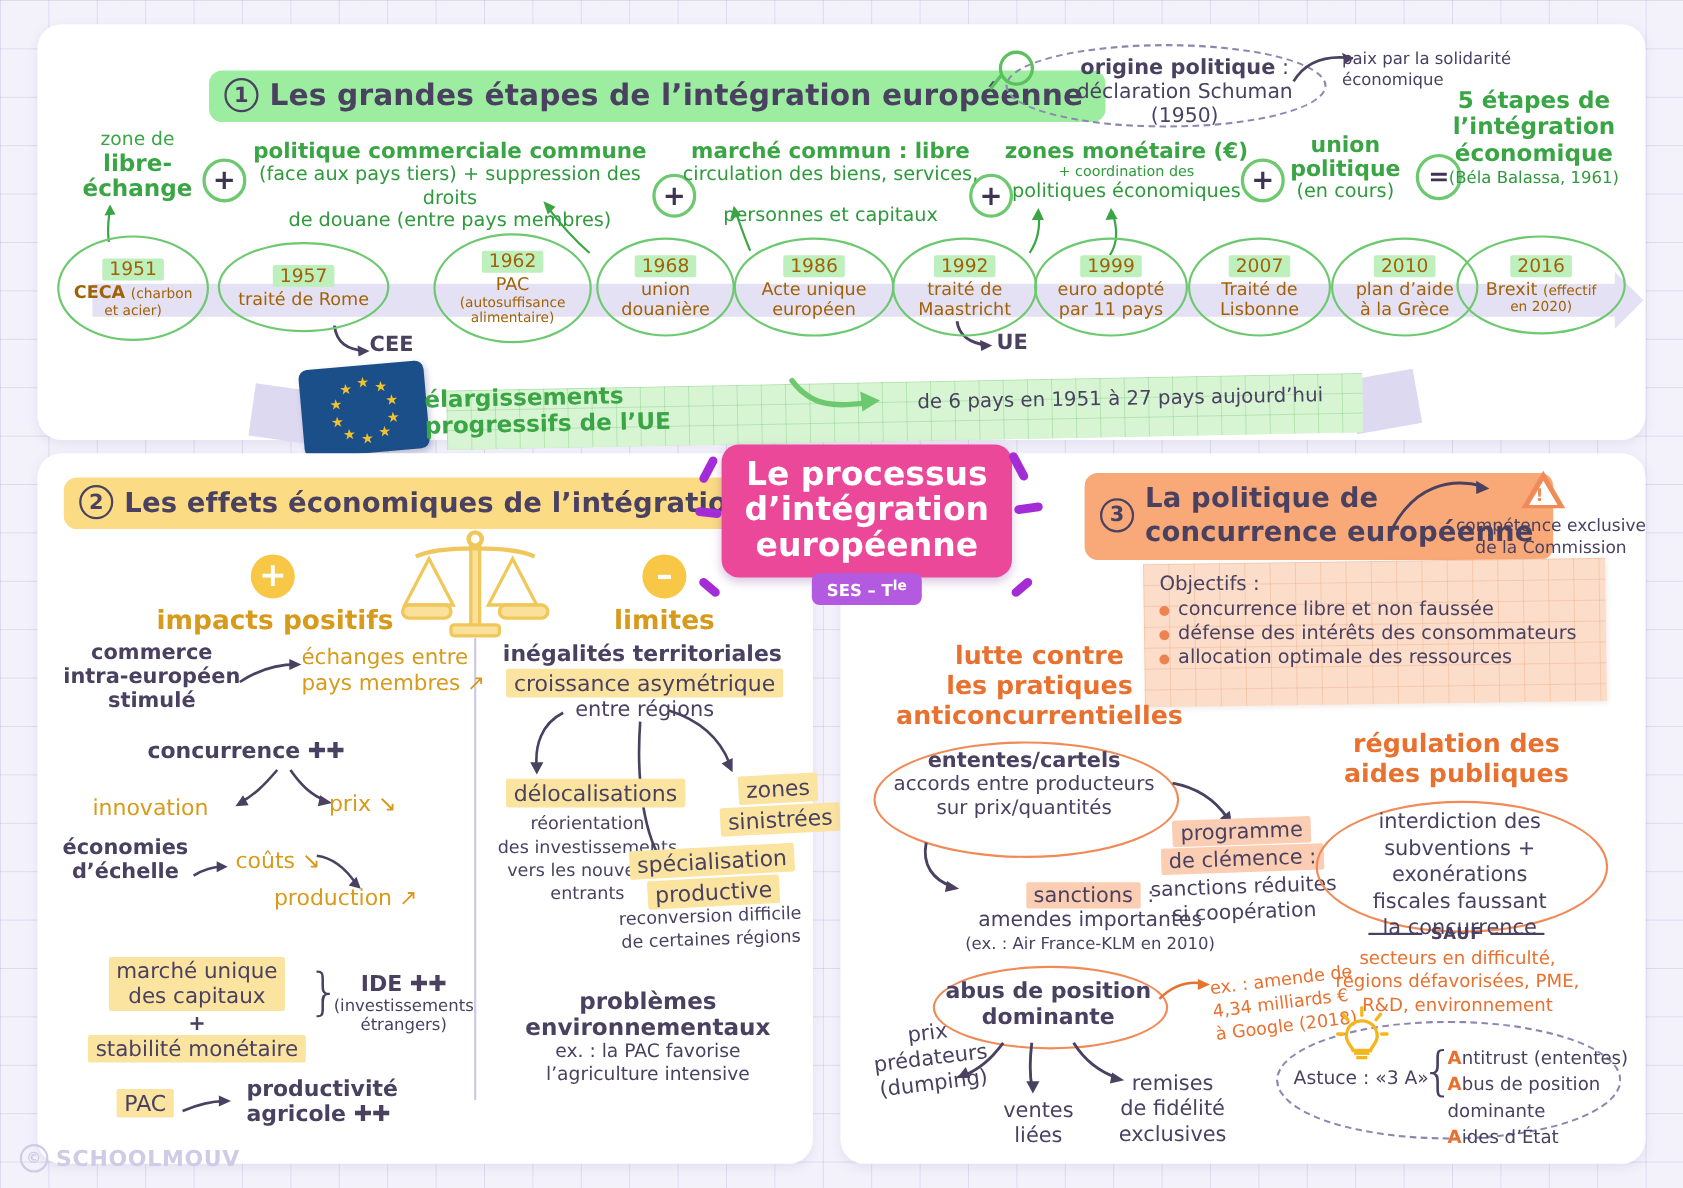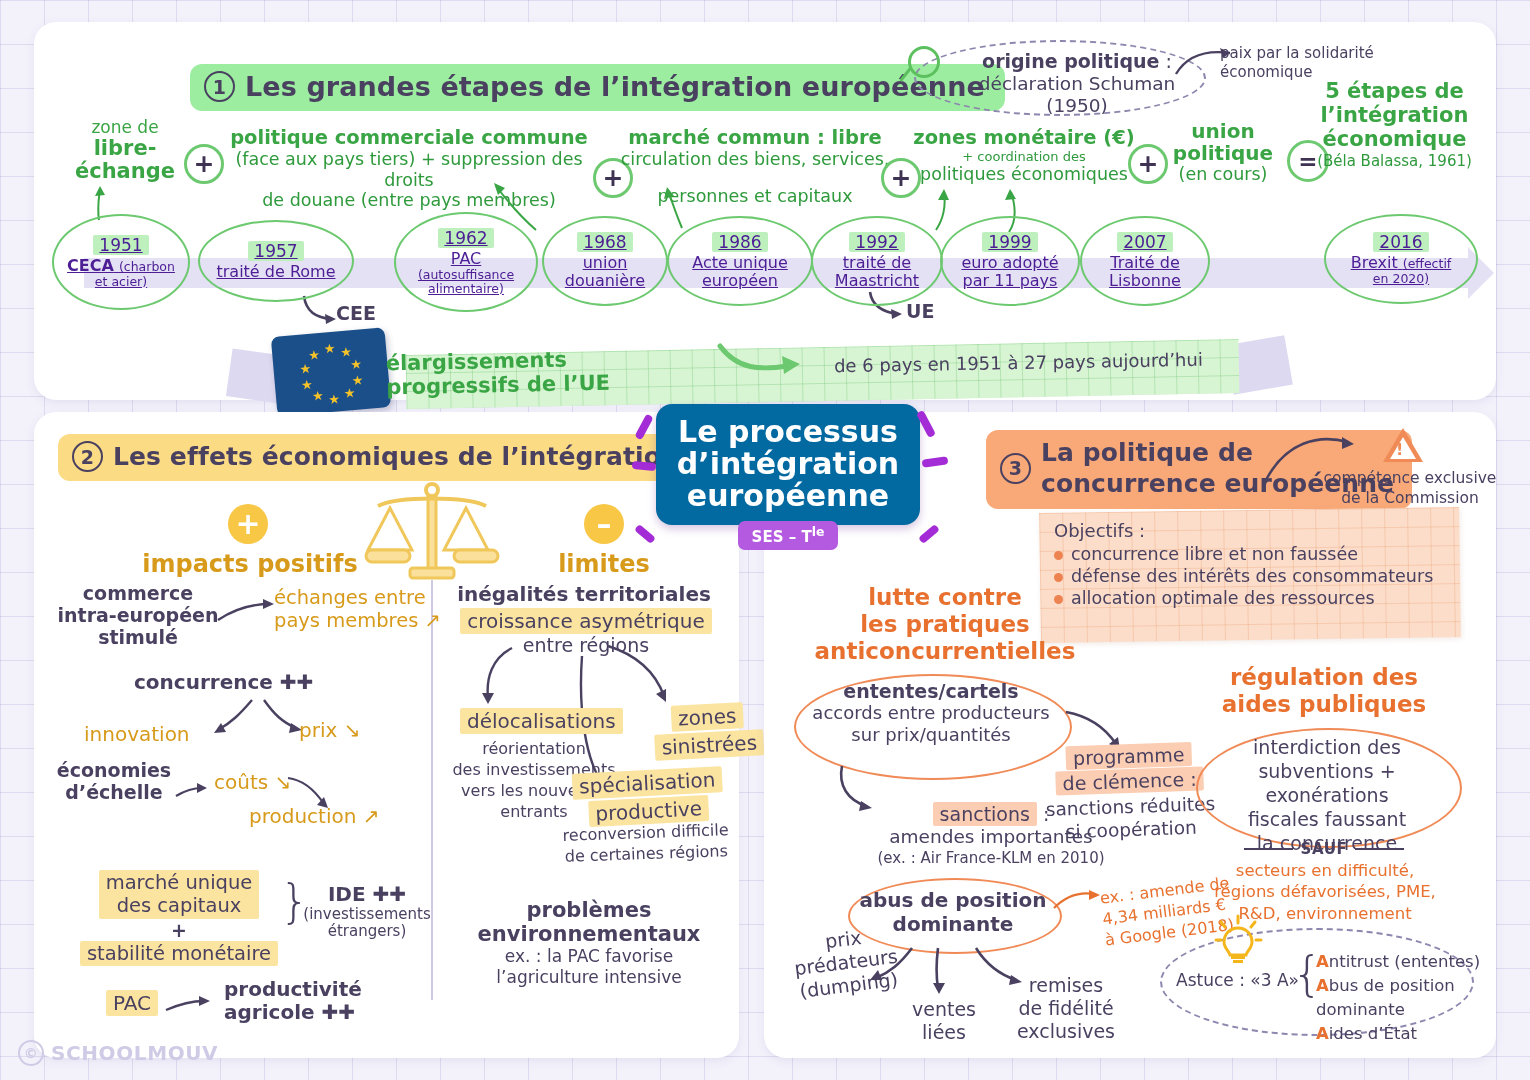--- a/index.html
+++ b/index.html
@@ -72,22 +72,21 @@
   .tl-arrow{
     position:absolute;left:1434px;top:225px;width:0;height:0;
     border-top:26px solid transparent;border-bottom:26px solid transparent;
     border-left:26px solid #e4e1f4;z-index:1;
   }
   .ev{
     position:absolute;z-index:3;text-align:center;
     border:2.6px solid #6dc96f;border-radius:50%;
     background:transparent;
     display:flex;flex-direction:column;align-items:center;justify-content:center;
-    color:#4c1d95;
-    text-decoration:underline;
+    color:#a16207;
   }
   .ev .yr{font-size:17px;background:#bdf0bd;padding:0 6px;border-radius:2px;margin-bottom:2px;}
   .ev .lbl{font-size:16px;line-height:1.12;}
   .ev .sm{font-size:12.5px;line-height:1.1;}
 
   
   .euflag{
     position:absolute;left:240px;top:310px;width:114px;height:80px;
     background:#1b4f8a;border-radius:8px;transform:rotate(-5deg);
     box-shadow:2px 3px 6px rgba(40,40,90,.25);z-index:4;
@@ -110,21 +109,21 @@
     position:absolute;left:195px;top:330px;width:55px;height:48px;
     background:#ddd9f0;transform:rotate(8deg);z-index:2;
   }
 
   
   #centerTitle{
     position:absolute;left:656px;top:404px;width:264px;z-index:20;
     text-align:center;
   }
   .ct-box{
-    background:#0369a1;border-radius:16px;padding:12px 14px 14px;
+    background:#ec4899;border-radius:16px;padding:12px 14px 14px;
     color:#fff;font-weight:bold;font-size:30px;line-height:1.06;
     box-shadow:0 4px 9px rgba(100,30,140,.25);
   }
   .ct-sub{
     display:inline-block;margin-top:-4px;background:#b45ae0;color:#fff;
     font-size:15px;padding:3px 14px 4px;border-radius:7px;font-weight:600;
   }
   .spark{position:absolute;background:#a42cd6;border-radius:4px;}
 
   .pm-circ{
@@ -324,20 +323,25 @@
     <div class="lbl">euro adopté</div>
     <div class="lbl">par 11 pays</div>
   </div>
 
   <div class="ev" style="left:1046px;top:194px;width:126px;height:86px;">
     <div class="yr">2007</div>
     <div class="lbl">Traité de</div>
     <div class="lbl">Lisbonne</div>
   </div>
 
+  <div class="ev" style="left:1176px;top:194px;width:130px;height:86px;">
+    <div class="yr">2010</div>
+    <div class="lbl">plan d’aide</div>
+    <div class="lbl">à la Grèce</div>
+  </div>
 
   <div class="ev" style="left:1290px;top:192px;width:150px;height:86px;">
     <div class="yr">2016</div>
     <div class="lbl"><span>Brexit</span> <span class="sm">(effectif</span></div>
     <div class="sm">en 2020)</div>
   </div>
 
   <div class="band-purple2"></div>
   <div class="band-purple"></div>
   <div class="enlarge-band"></div>

